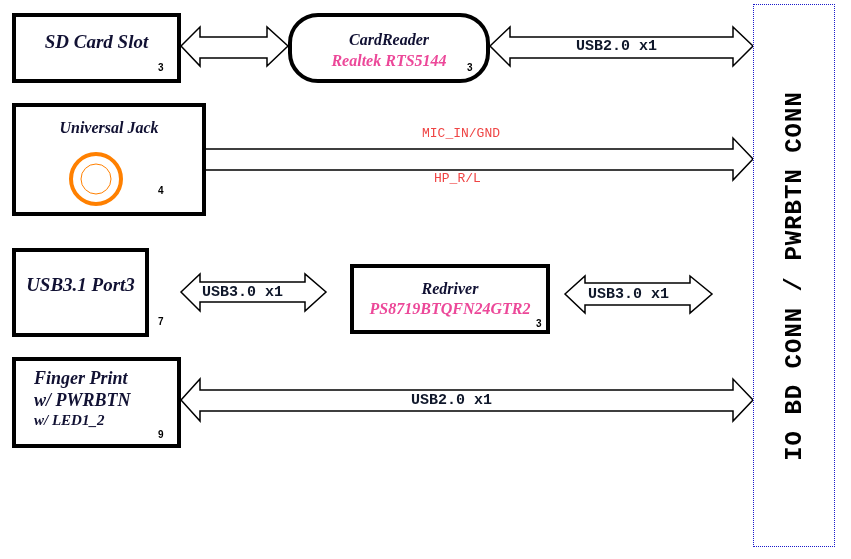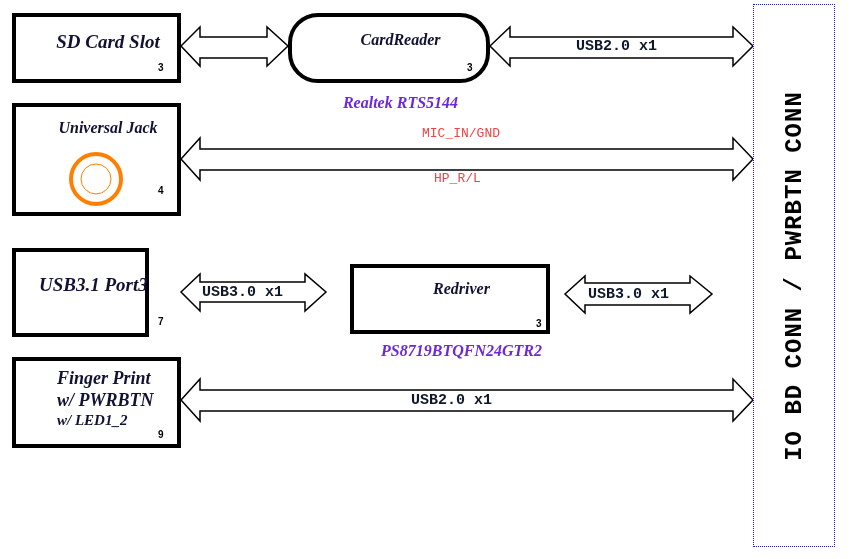--- a/index.html
+++ b/index.html
@@ -3,23 +3,23 @@
 <meta charset="utf-8">
 <style>
   html, body { margin: 0; padding: 0; background: #ffffff; }
   body { width: 851px; height: 559px; position: relative; overflow: hidden; }
   .block {
     position: absolute; box-sizing: border-box; border: 4px solid #000; background: #fff;
   }
   .title {
     position: absolute; left: 0; right: 0; text-align: center;
     font-family: "Liberation Serif", serif; font-style: italic; font-weight: bold;
-    color: #111133; white-space: nowrap; padding-left: 23px;
+    color: #111133; white-space: nowrap;
   }
-  .red { color: #6d28d9; margin-top: 42px; }
+  .red { color: #ec4899; }
   .page {
     position: absolute; font-family: "Liberation Sans", sans-serif; font-weight: bold;
     font-size: 10px; color: #000;
   }
   .sig {
     position: absolute; font-family: "Liberation Mono", monospace; font-weight: bold;
     font-size: 15px; color: #0f172a; white-space: nowrap;
   }
   .net {
     position: absolute; font-family: "Liberation Mono", monospace;
@@ -63,21 +63,21 @@
   <div class="title" style="top:14px;font-size:19px;">SD Card Slot</div>
   <div class="page" style="left:142px;top:45px;">3</div>
 </div>
 
 <div class="block" style="left:288px;top:13px;width:202px;height:70px;border-radius:30px;">
   <div class="title" style="top:14px;font-size:16px;">CardReader</div>
   <div class="title red" style="top:35px;font-size:16px;">Realtek RTS5144</div>
   <div class="page" style="left:175px;top:45px;">3</div>
 </div>
 
-<div class="block" style="left:12px;top:103px;width:169px;height:113px;">
+<div class="block" style="left:12px;top:103px;width:194px;height:113px;">
   <div class="title" style="top:12px;font-size:16px;">Universal Jack</div>
   <svg style="position:absolute;left:52px;top:44px;" width="56" height="56">
     <circle cx="28" cy="28" r="25" fill="none" stroke="#ff8000" stroke-width="4"></circle>
     <circle cx="28" cy="28" r="15" fill="none" stroke="#ff8000" stroke-width="1"></circle>
   </svg>
   <div class="page" style="left:142px;top:78px;">4</div>
 </div>
 
 <div class="block" style="left:12px;top:248px;width:137px;height:89px;">
   <div class="title" style="top:22px;font-size:19px;">USB3.1 Port3</div>

